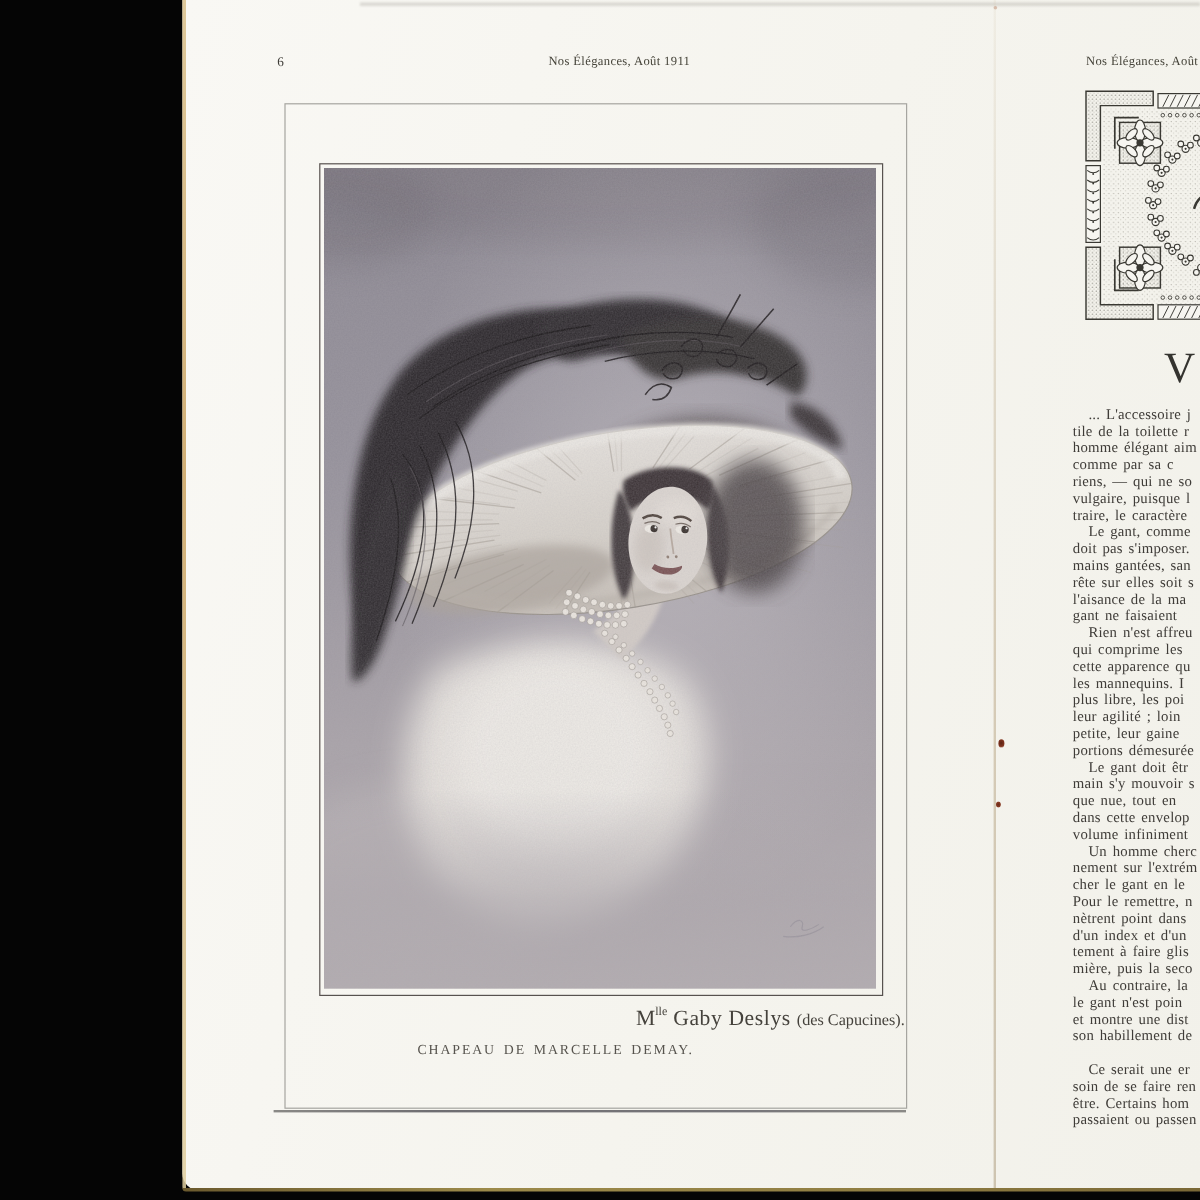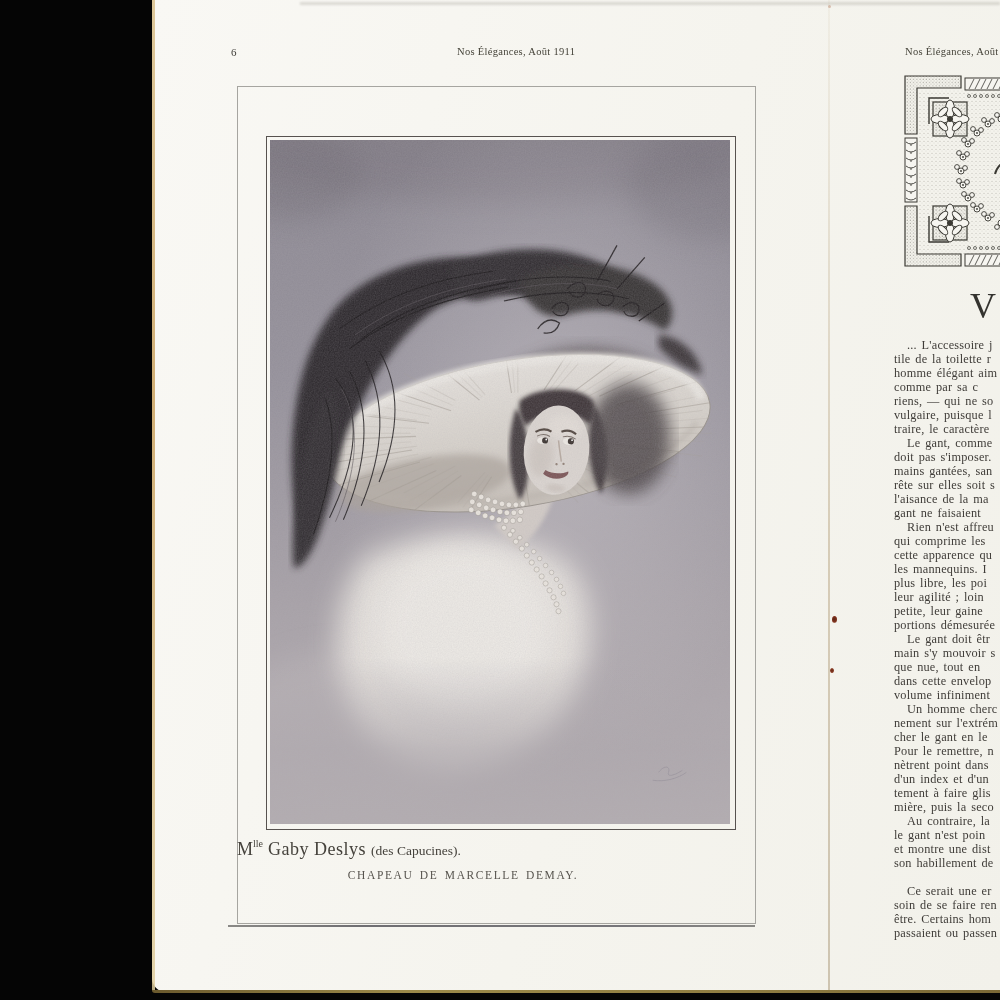--- a/index.html
+++ b/index.html
@@ -31,21 +31,21 @@
     font-size:10.5px;letter-spacing:.3px;color:#454339;white-space:nowrap;}
   .hdr-right{position:absolute;left:905px;top:46px;font-size:10.5px;letter-spacing:.3px;
     color:#454339;white-space:nowrap;}
   
   .frame{position:absolute;left:237px;top:86px;width:517px;height:836px;border:1px solid #a6a5a0;}
   .frame-shadow{position:absolute;left:228px;top:925px;width:527px;height:2px;
     background:linear-gradient(90deg,#8a8986,#6f6e72 25%,#77767a 75%,#8a8986);filter:blur(.4px);}
   .photo-key{position:absolute;left:266px;top:136px;width:468px;height:692px;border:1px solid #57524f;}
   .photo{position:absolute;left:270px;top:140px;width:460px;height:684px;overflow:hidden;}
   .photo svg{display:block;width:100%;height:100%;}
-  .caption1{position:absolute;left:237px;top:838px;width:517px;text-align:left;
+  .caption1{position:absolute;left:237px;top:838px;width:517px;text-align:right;
     color:#45423c;font-size:18px;white-space:nowrap;}
   .caption1 sup{font-size:10px;vertical-align:8px;letter-spacing:0;}
   .caption1 .cap-name{letter-spacing:.5px;}
   .caption1 .cap-small{font-size:13.5px;}
   .caption2{position:absolute;left:237px;top:869px;width:452px;text-align:center;
     color:#57544e;font-size:11.5px;letter-spacing:1.6px;word-spacing:2px;white-space:nowrap;}
   
   .ornament{position:absolute;left:903px;top:72px;width:130px;height:200px;}
   .heading-v{position:absolute;left:970px;top:285px;font-size:36px;color:#34332f;}
   .txt-col{position:absolute;left:894px;top:338px;width:130px;color:#3f3c38;}

